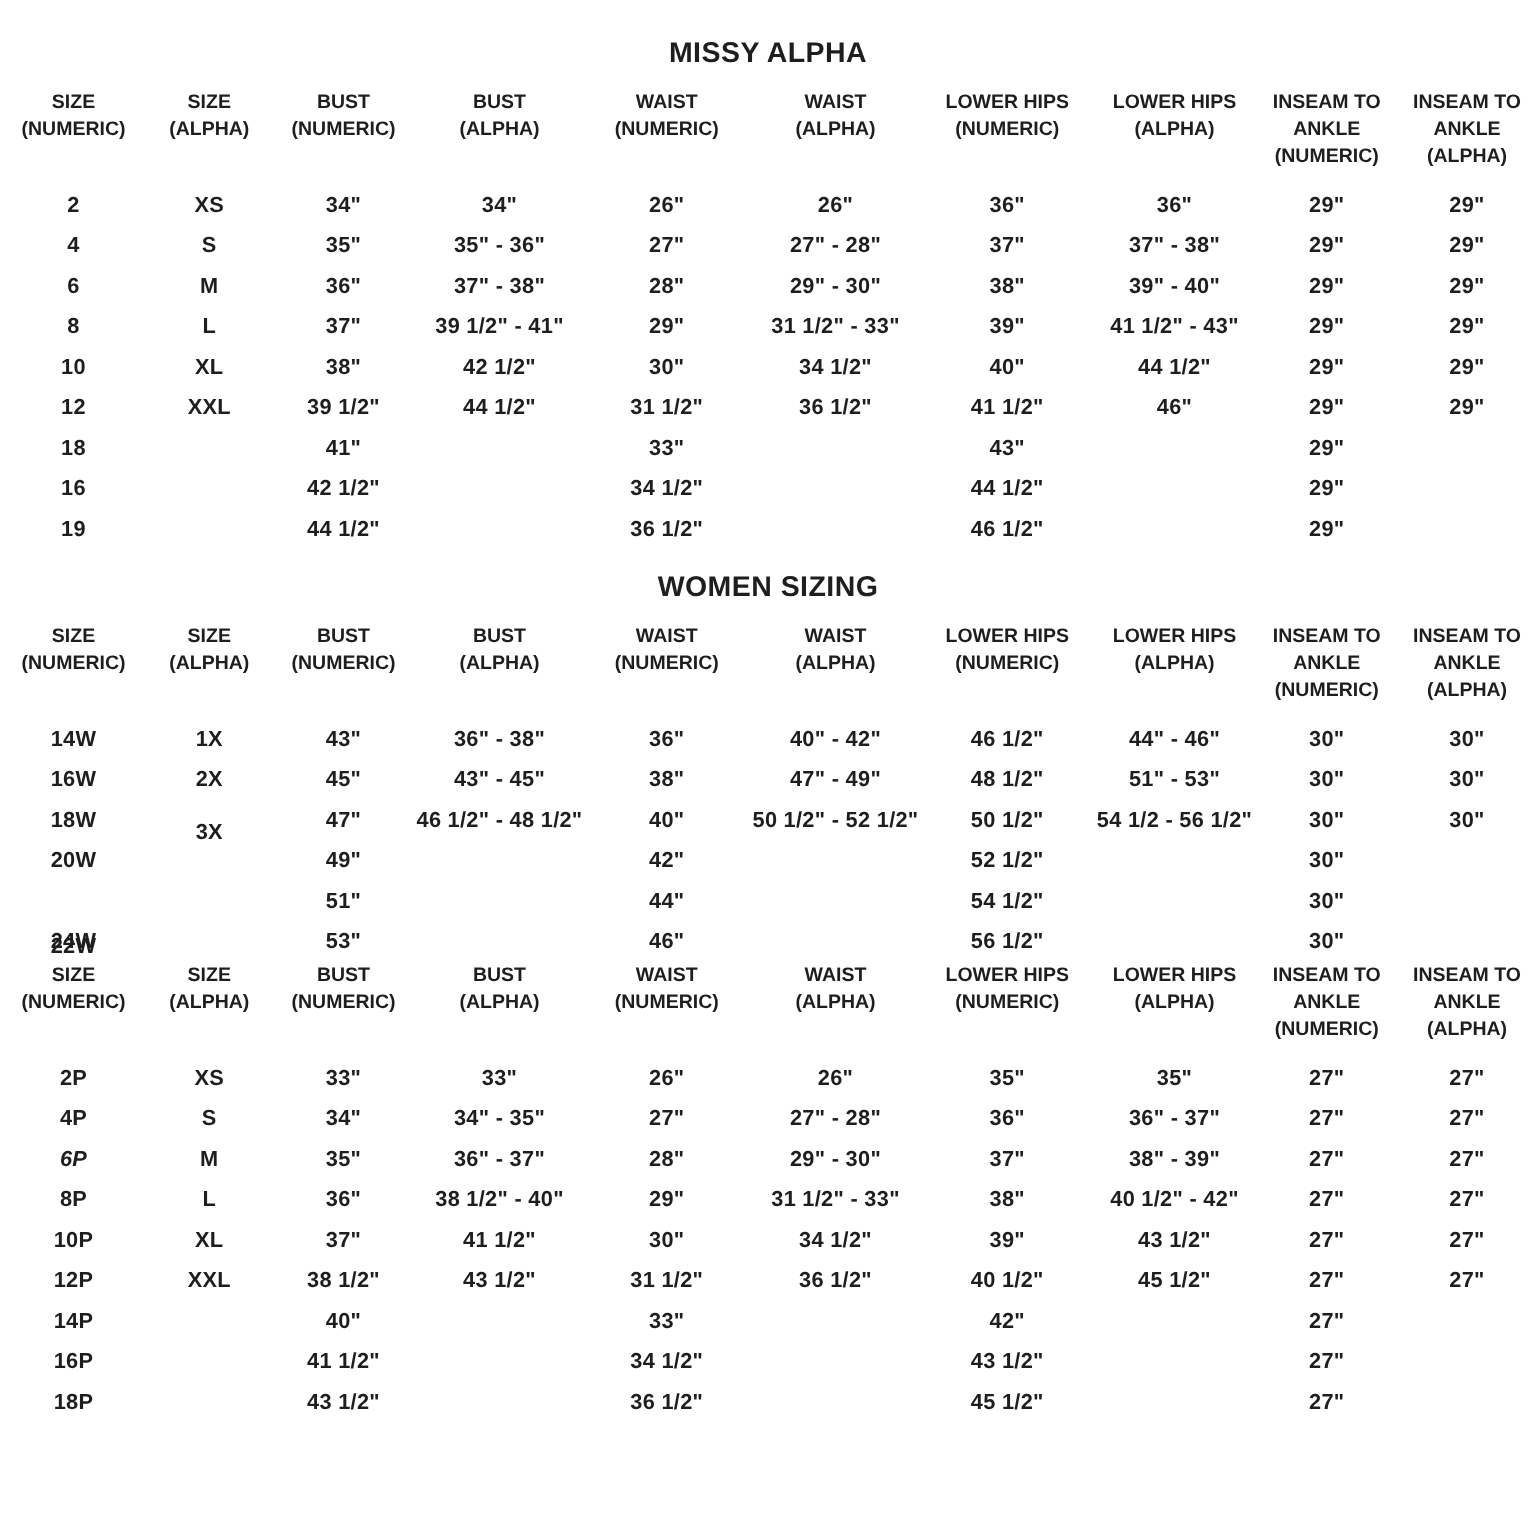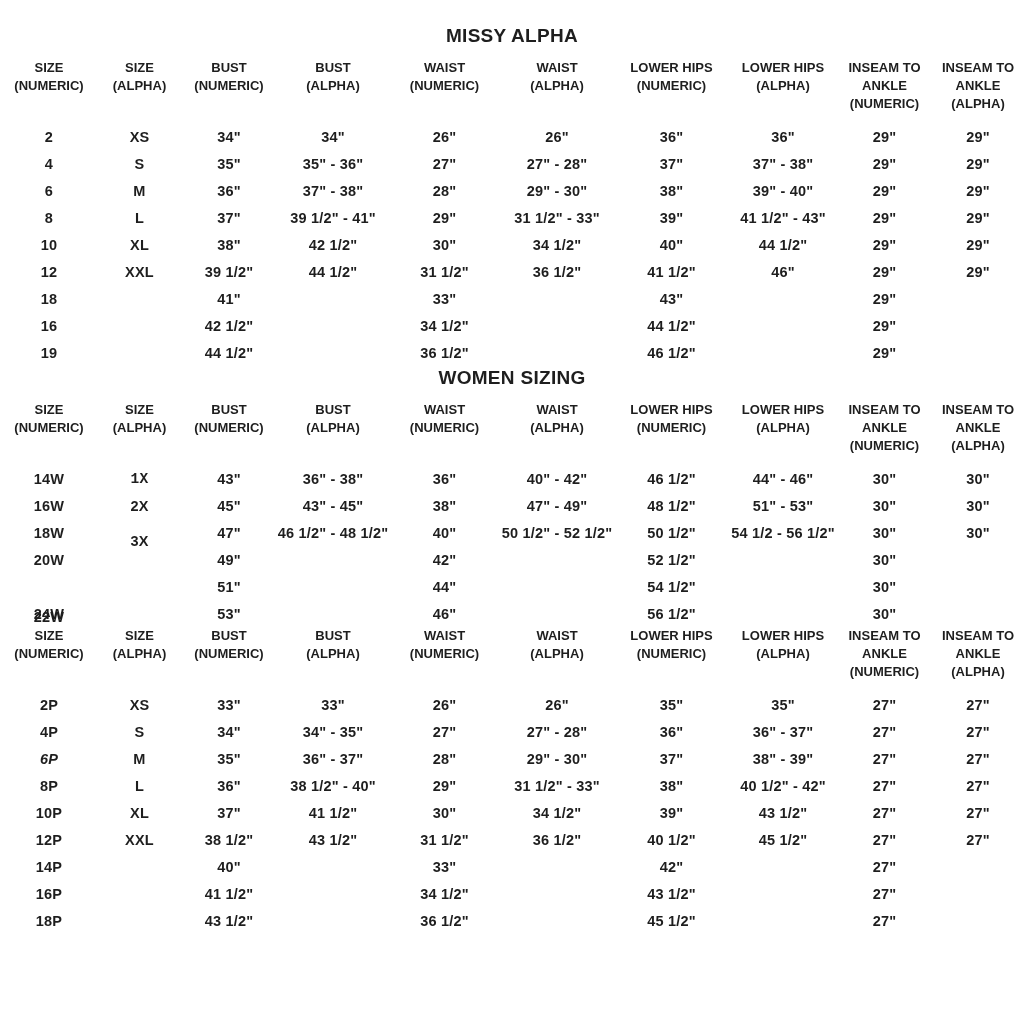--- a/index.html
+++ b/index.html
@@ -19,20 +19,21 @@
   }
   .section-title {
     text-align: center;
     font-size: 19px;
     font-weight: 700;
     letter-spacing: 0.3px;
     line-height: 23px;
     margin-bottom: 12px;
   }
   .section + .section .section-title {
+    margin-top: 14px;
   }
   .hdr-row {
     display: flex;
     width: 1024px;
     min-height: 54px;
     padding-bottom: 10px;
   }
   .hdr-cell {
     display: flex;
     flex-direction: column;
@@ -265,21 +266,21 @@
             <span class="hdr-label">INSEAM TO ANKLE</span>
             <span class="hdr-qualifier">(NUMERIC)</span>
           </div>
           <div class="hdr-cell" style="width: 92px;">
             <span class="hdr-label">INSEAM TO ANKLE</span>
             <span class="hdr-qualifier">(ALPHA)</span>
           </div>
         </div>
         <div class="data-row">
           <div class="data-cell" style="width: 98px;">14W</div>
-          <div class="data-cell" style="width: 83px; font-family: Liberation Mono, monospace;">1X</div>
+          <div class="data-cell" style="width: 83px;">1X</div>
           <div class="data-cell" style="width: 96px;">43"</div>
           <div class="data-cell" style="width: 112px;">36" - 38"</div>
           <div class="data-cell" style="width: 111px;">36"</div>
           <div class="data-cell" style="width: 114px;">40" - 42"</div>
           <div class="data-cell" style="width: 115px;">46 1/2"</div>
           <div class="data-cell" style="width: 108px;">44" - 46"</div>
           <div class="data-cell" style="width: 95px;">30"</div>
           <div class="data-cell" style="width: 92px;">30"</div>
         </div>
         <div class="data-row">

